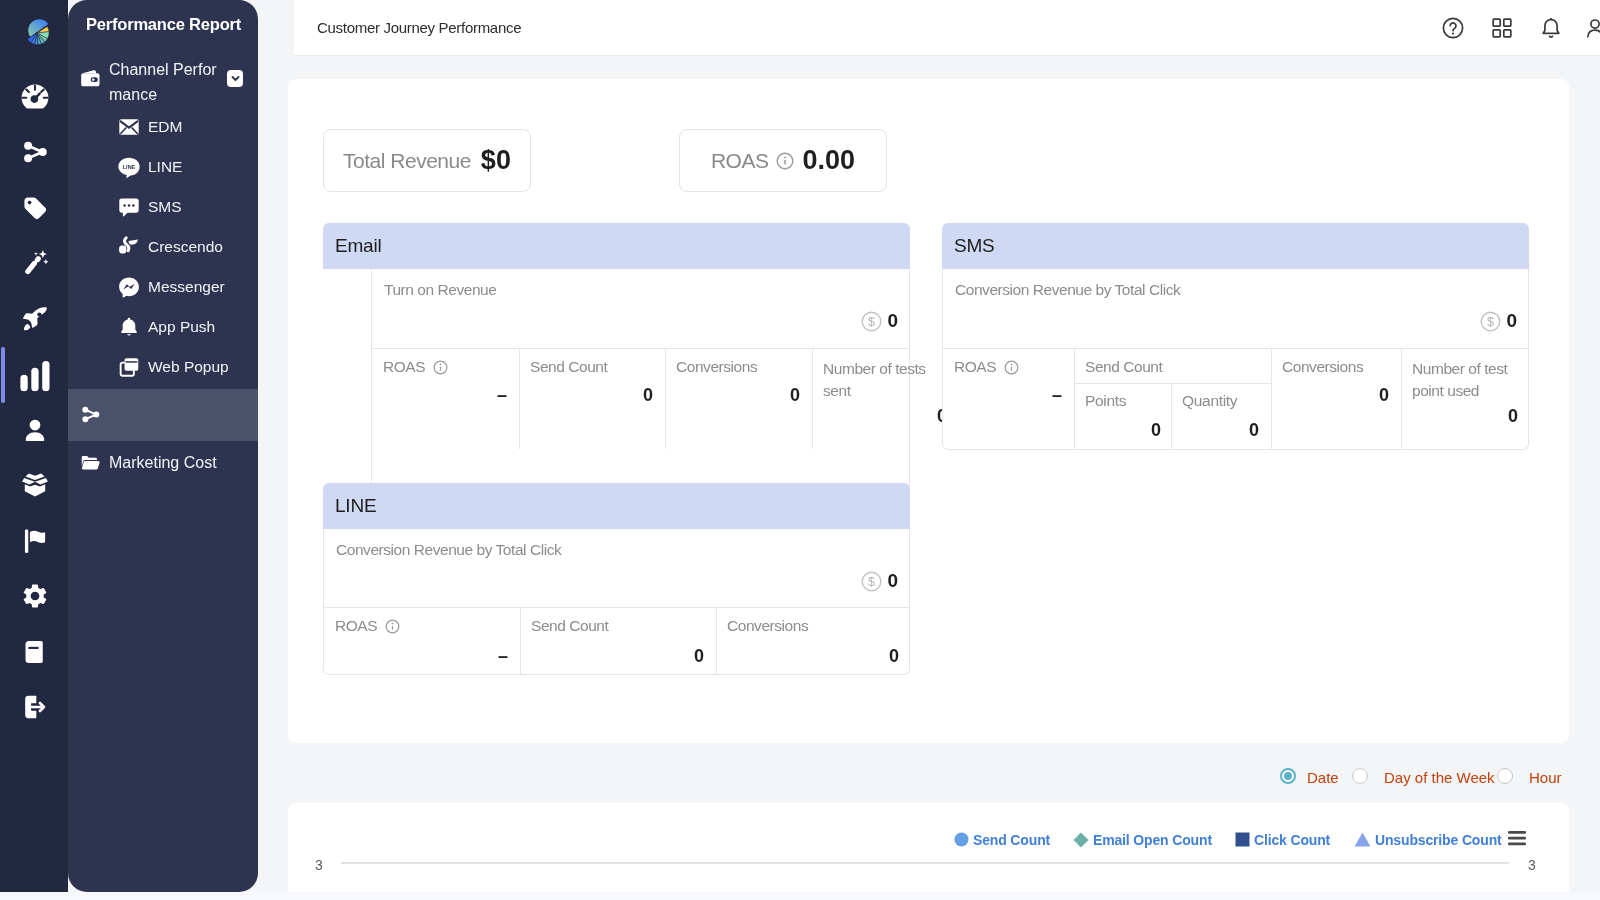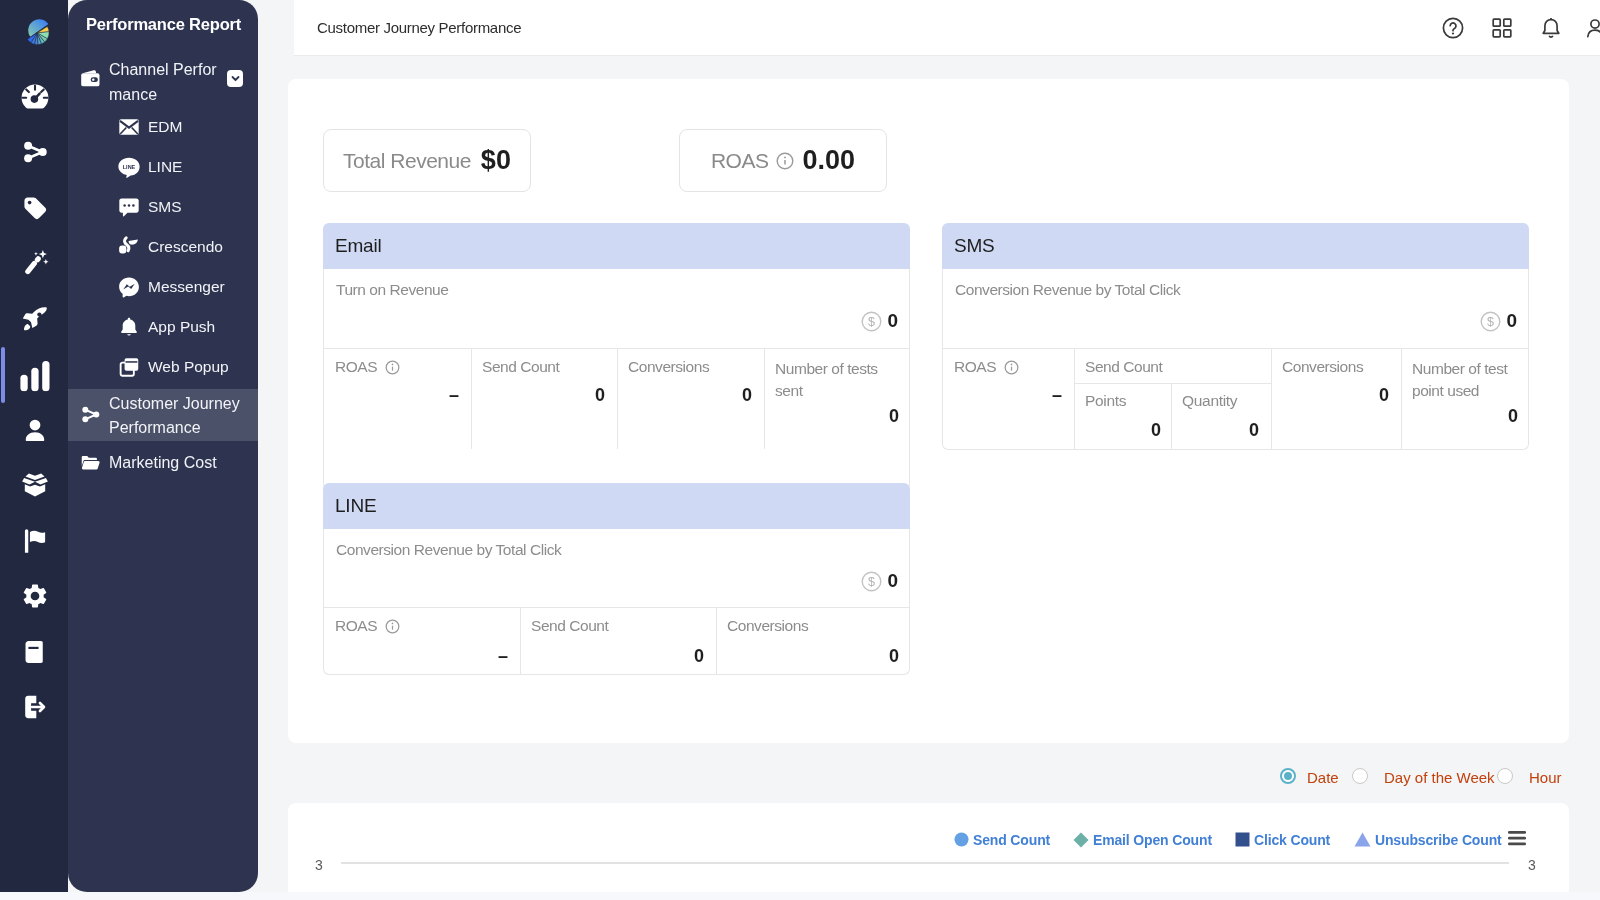--- a/index.html
+++ b/index.html
@@ -268,21 +268,20 @@
   <div id="seljourney" class="abs"></div>
   <svg class="abs" style="left:12px; top:404px;" width="21" height="21" viewBox="0 0 26 26">
     <g stroke="#fff" stroke-width="2.4">
         <line x1="7" y1="7.4" x2="20" y2="13"></line>
         <line x1="7" y1="18.6" x2="20" y2="13"></line>
       </g>
     <circle cx="6.6" cy="7.2" r="3.7" fill="#fff"></circle>
     <circle cx="6.6" cy="18.8" r="3.7" fill="#fff"></circle>
     <circle cx="20.2" cy="13" r="3.7" fill="#fff"></circle>
   </svg>
-  <div class="mitem" style="left:41px; top:392px; line-height:24px;">Customer Journey<br>Performance</div>
 
   <svg class="abs" style="left:11px; top:452px;" width="22" height="22" viewBox="0 0 24 24">
     <path fill="#fff" d="M3 5.6 c0-.75.6-1.35 1.35-1.35 h4.6 l1.75 1.95 h7.5 c.75 0 1.35.6 1.35 1.35 v1.1 H6.3 c-.65 0-1.2.4-1.4 1 L3 15.3 Z"></path>
     <path fill="#fff" d="M6.6 9.9 h14.5 c.9 0 1.55.85 1.3 1.7 l-2 6.4 c-.2.6-.75 1-1.4 1 H4.5 c-.9 0-1.55-.85-1.3-1.7 l2-6.4 c.2-.6.75-1 1.4-1 Z"></path>
   </svg>
   <div class="mitem" style="left:41px; top:454px;">Marketing Cost</div>
 </div>
 
 <div id="card1" class="abs">
   <div class="statbox" style="left:35px; width:208px;">
@@ -294,21 +293,21 @@
       <svg width="18" height="18" viewBox="0 0 18 18">
         <circle cx="9" cy="9" r="7.8" fill="none" stroke="#9a9a9a" stroke-width="1.4"></circle>
         <line x1="9" y1="8" x2="9" y2="12.6" stroke="#9a9a9a" stroke-width="1.5"></line>
         <circle cx="9" cy="5.4" r="0.95" fill="#9a9a9a"></circle>
       </svg>
       <span class="val">0.00</span>
     </div>
 
   <div class="panel" style="left:35px; top:144px;">
     <div class="phead">Email</div>
-    <div class="pbody" style="height:221px;">
+    <div class="pbody" style="height:221px;margin-left:48px;">
       <div class="prow1" style="height:80px;">
         <div class="plabel">Turn on Revenue</div>
         <div class="pmoney" style="top:41px;">
           <svg width="21" height="21" viewBox="0 0 21 21">
               <circle cx="10.5" cy="10.5" r="9.3" fill="none" stroke="#c3c3c3" stroke-width="1.4"></circle>
               <text x="10.5" y="14.8" text-anchor="middle" font-size="12.5" fill="#b3b3b3" font-family="Liberation Sans, sans-serif">$</text>
             </svg>
           <span class="z">0</span>
         </div>
       </div>

